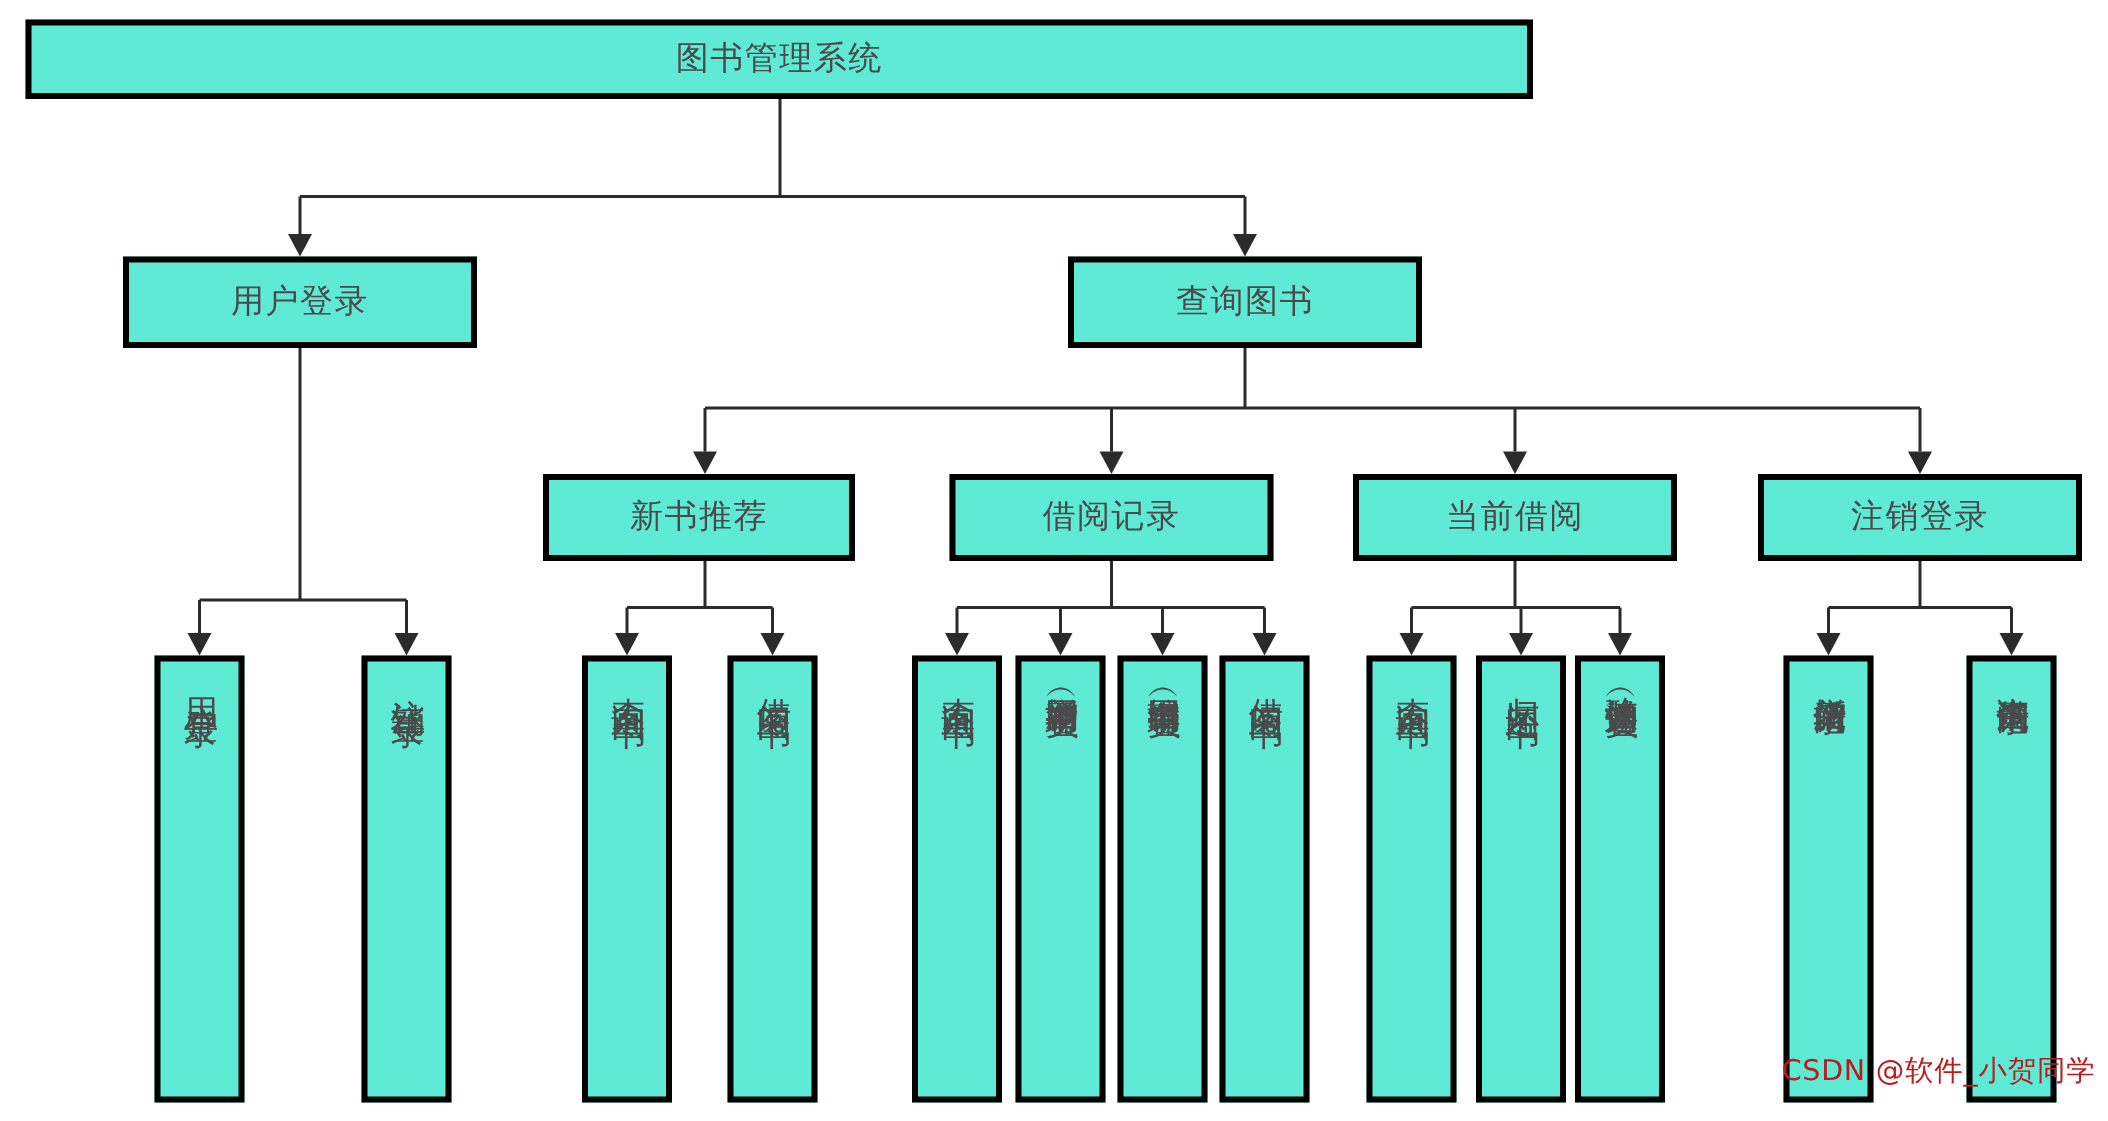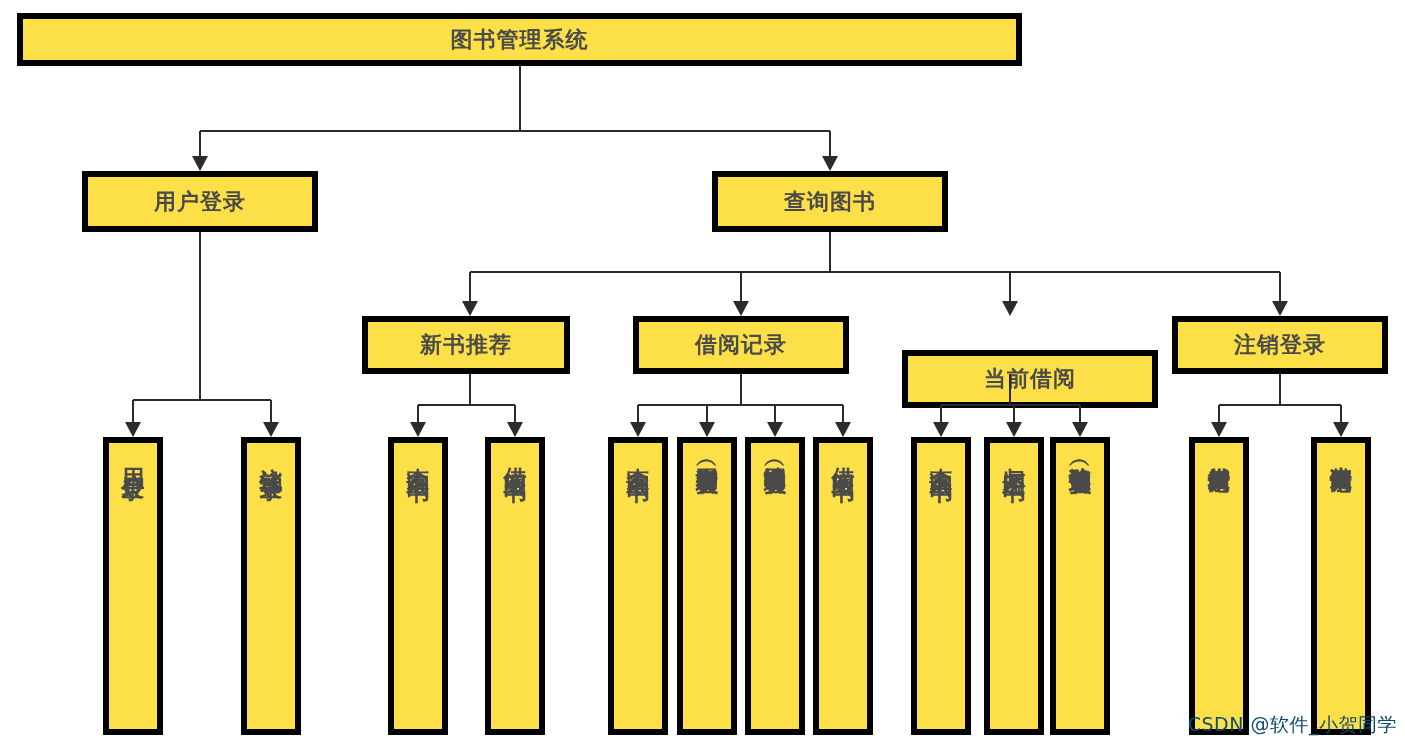--- a/index.html
+++ b/index.html
@@ -17,26 +17,25 @@
     width: 1405px;
     height: 747px;
     background: #ffffff;
     overflow: hidden;
   }
 
   
   .node {
     position: absolute;
     box-sizing: border-box;
-    background: #fde047;
-    border: 6px solid #000000;
+    background: #5eead4;
+    border: 4px solid #000000;
     display: flex;
     align-items: center;
     justify-content: center;
-    font-weight: bold;
   }
   .node .label {
     color: #4a4a4a;
     font-size: 22px;
     line-height: 1.15;
     letter-spacing: 1px;
     white-space: nowrap;
     text-align: center;
   }
 
@@ -81,22 +80,22 @@
     height: 0;
     border-left: 8px solid transparent;
     border-right: 8px solid transparent;
     border-top: 15px solid #2b2b2b;
   }
 
   
   #watermark {
     position: absolute;
     right: 8px;
-    bottom: 9px;
-    color: #0c4a6e;
+    bottom: 20px;
+    color: #b91c1c;
     font-size: 19px;
     letter-spacing: 0.5px;
     white-space: nowrap;
     user-select: none;
   }
 </style>
 </head>
 <body>
 
 <div id="canvas">
@@ -110,21 +109,21 @@
       </div>
       <div class="node horiz" style="left: 712px; top: 171px; width: 236px; height: 61px;">
         <span class="label">查询图书</span>
       </div>
       <div class="node horiz" style="left: 362px; top: 316px; width: 208px; height: 58px;">
         <span class="label">新书推荐</span>
       </div>
       <div class="node horiz" style="left: 633px; top: 316px; width: 216px; height: 58px;">
         <span class="label">借阅记录</span>
       </div>
-      <div class="node horiz" style="left: 902px; top: 316px; width: 256px; height: 58px; margin-top: 34px;">
+      <div class="node horiz" style="left: 902px; top: 316px; width: 216px; height: 58px;">
         <span class="label">当前借阅</span>
       </div>
       <div class="node horiz" style="left: 1172px; top: 316px; width: 216px; height: 58px;">
         <span class="label">注销登录</span>
       </div>
       <div class="node vert" style="left: 103px; top: 437px; width: 60px; height: 298px;">
         <span class="label">用户登录</span>
       </div>
       <div class="node vert" style="left: 241px; top: 437px; width: 60px; height: 298px;">
         <span class="label">注销登录</span>

